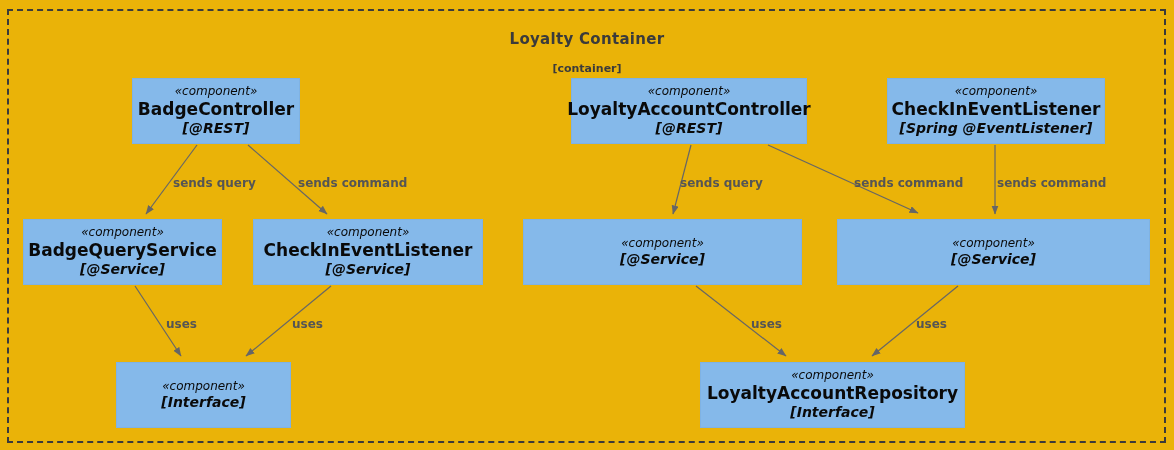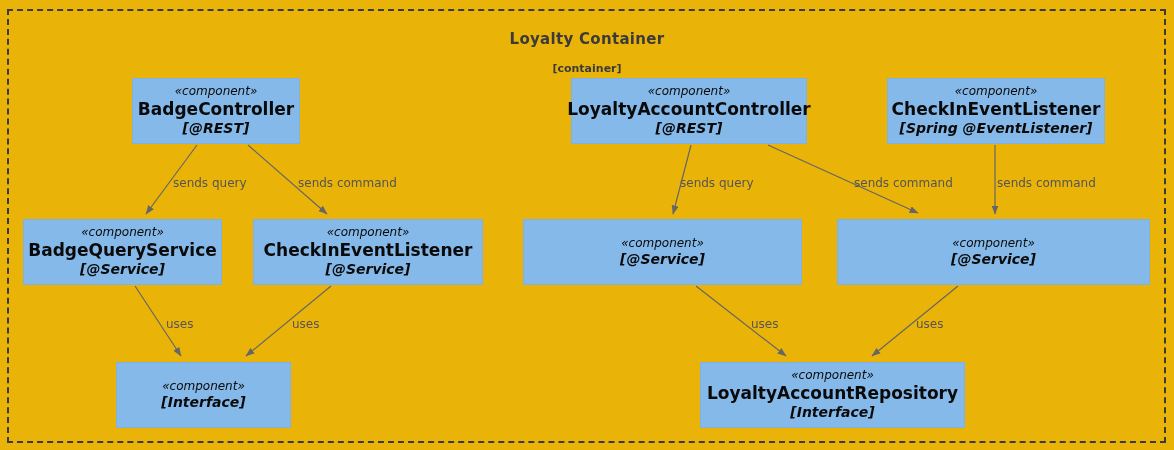--- a/index.html
+++ b/index.html
@@ -38,21 +38,21 @@
     text-align: center;
     color: #0a0a0a;
     line-height: 1.25;
   }
   .node .stereotype { font-size: 12px; font-style: italic; }
   .node .name { font-size: 17px; font-weight: bold; white-space: nowrap; }
   .node .tech { font-size: 14px; font-style: italic; font-weight: bold; }
   .edge-label {
     position: absolute;
     font-size: 12px;
-    font-weight: normal;
+    font-weight: bold;
     color: #555555;
     white-space: nowrap;
   }
 </style>
 </head>
 <body>
 
 <div class="canvas">
 
   <div class="frame"></div>

